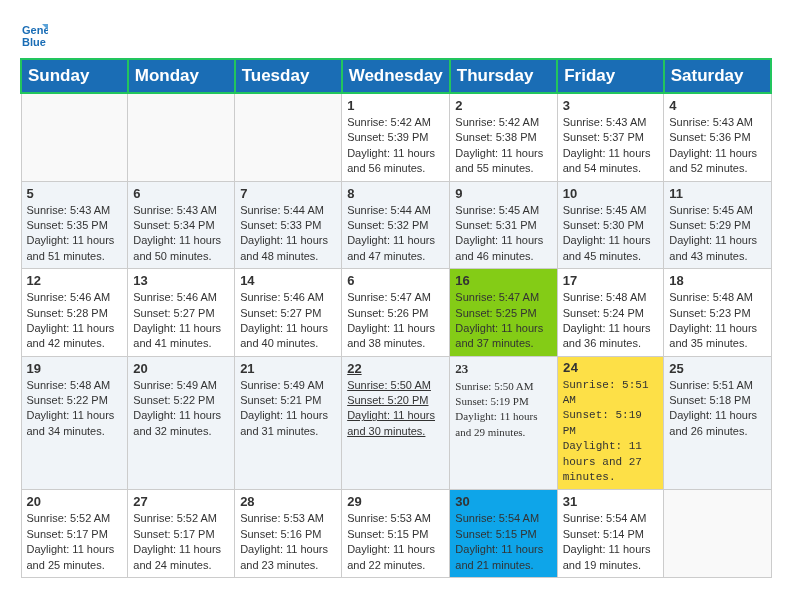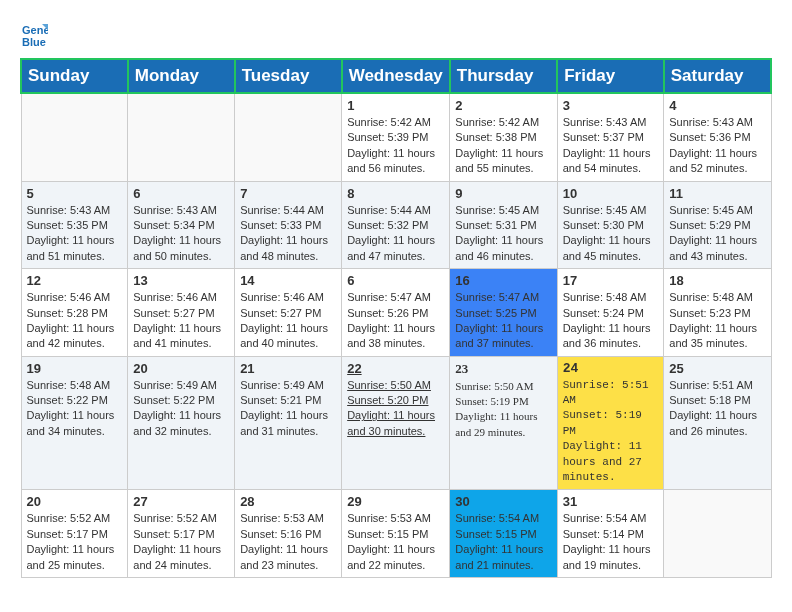--- a/index.html
+++ b/index.html
@@ -186,21 +186,21 @@
           <div class="day-detail">Sunrise: 5:46 AM<br>Sunset: 5:27 PM<br>Daylight: 11 hours and 41 minutes.</div>
         </td>
         <td style="background: rgb(255, 255, 255); margin-top: 8px;">
           <div class="day-num">14</div>
           <div class="day-detail">Sunrise: 5:46 AM<br>Sunset: 5:27 PM<br>Daylight: 11 hours and 40 minutes.</div>
         </td>
         <td style="background: rgb(255, 255, 255);">
           <div class="day-num">6</div>
           <div class="day-detail">Sunrise: 5:47 AM<br>Sunset: 5:26 PM<br>Daylight: 11 hours and 38 minutes.</div>
         </td>
-        <td style="background: #3b82f6;">
+        <td style="background: #84cc16;">
           <div class="day-num">16</div>
           <div class="day-detail">Sunrise: 5:47 AM<br>Sunset: 5:25 PM<br>Daylight: 11 hours and 37 minutes.</div>
         </td>
         <td style="background: rgb(255, 255, 255);">
           <div class="day-num">17</div>
           <div class="day-detail">Sunrise: 5:48 AM<br>Sunset: 5:24 PM<br>Daylight: 11 hours and 36 minutes.</div>
         </td>
         <td style="background: rgb(255, 255, 255);">
           <div class="day-num">18</div>
           <div class="day-detail">Sunrise: 5:48 AM<br>Sunset: 5:23 PM<br>Daylight: 11 hours and 35 minutes.</div>

